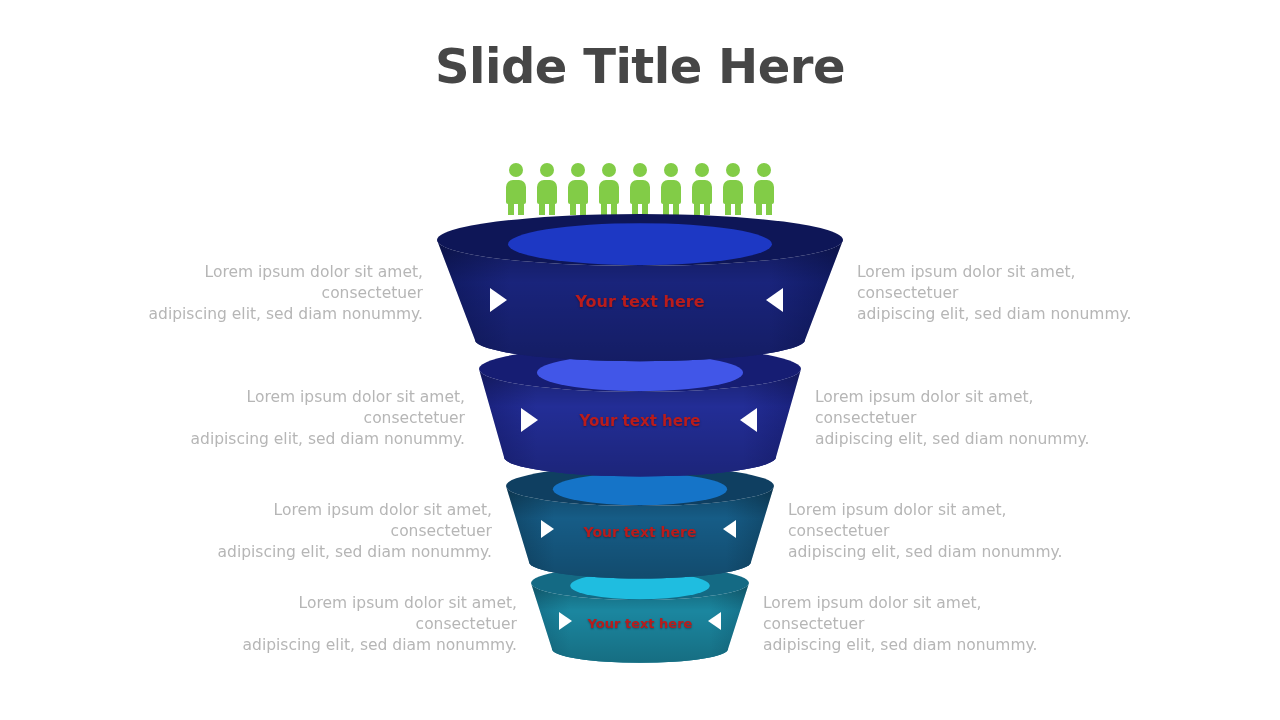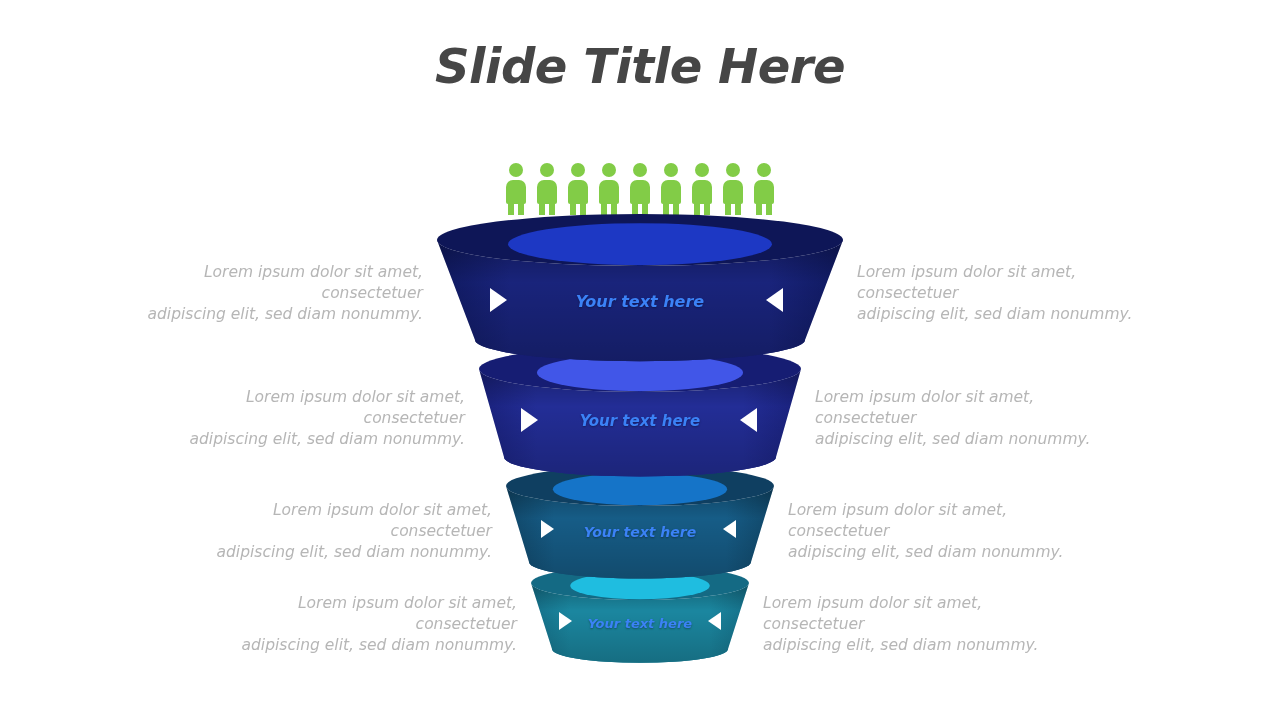--- a/index.html
+++ b/index.html
@@ -14,21 +14,20 @@
     font-family: "Liberation Sans", sans-serif;
     overflow: hidden;
     position: relative;
   }
 
   #slide {
     position: relative;
     width: 1280px;
     height: 720px;
     background: #ffffff;
-    font-style: italic;
   }
 
   
   #slide-title {
     position: absolute;
     left: 0;
     top: 38px;
     width: 1280px;
     text-align: center;
     font-size: 48px;
@@ -103,21 +102,21 @@
     left: 0;
     top: 0;
     width: 100%;
     height: 100%;
   }
   .layer-label {
     position: absolute;
     left: 0;
     width: 100%;
     text-align: center;
-    color: #3b82f6;
+    color: #b91c1c;
     font-weight: bold;
     font-family: "DejaVu Sans", sans-serif;
     text-shadow: 0 1px 2px rgba(0,0,0,0.35);
     z-index: 4;
     pointer-events: none;
   }
   .arrow {
     position: absolute;
     width: 0;
     height: 0;

